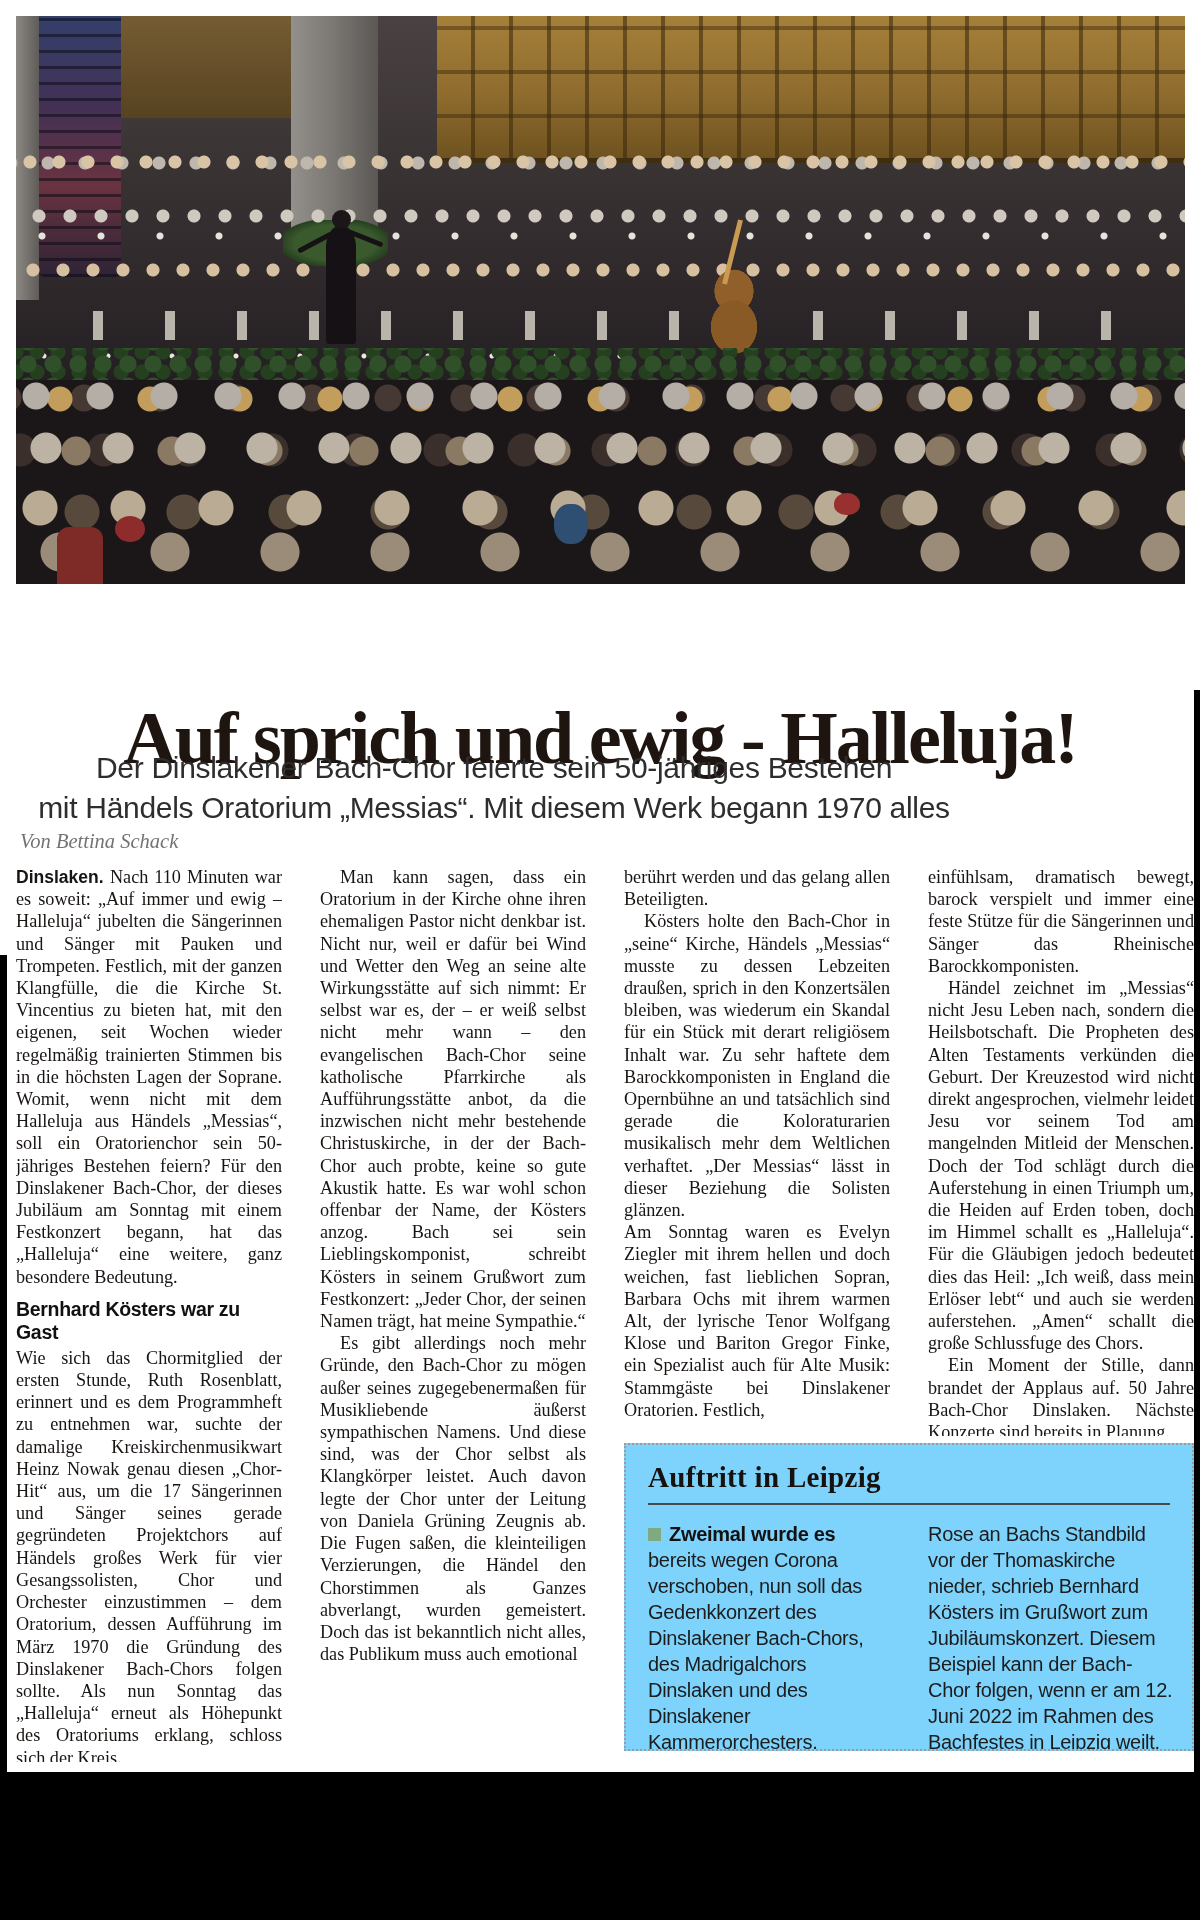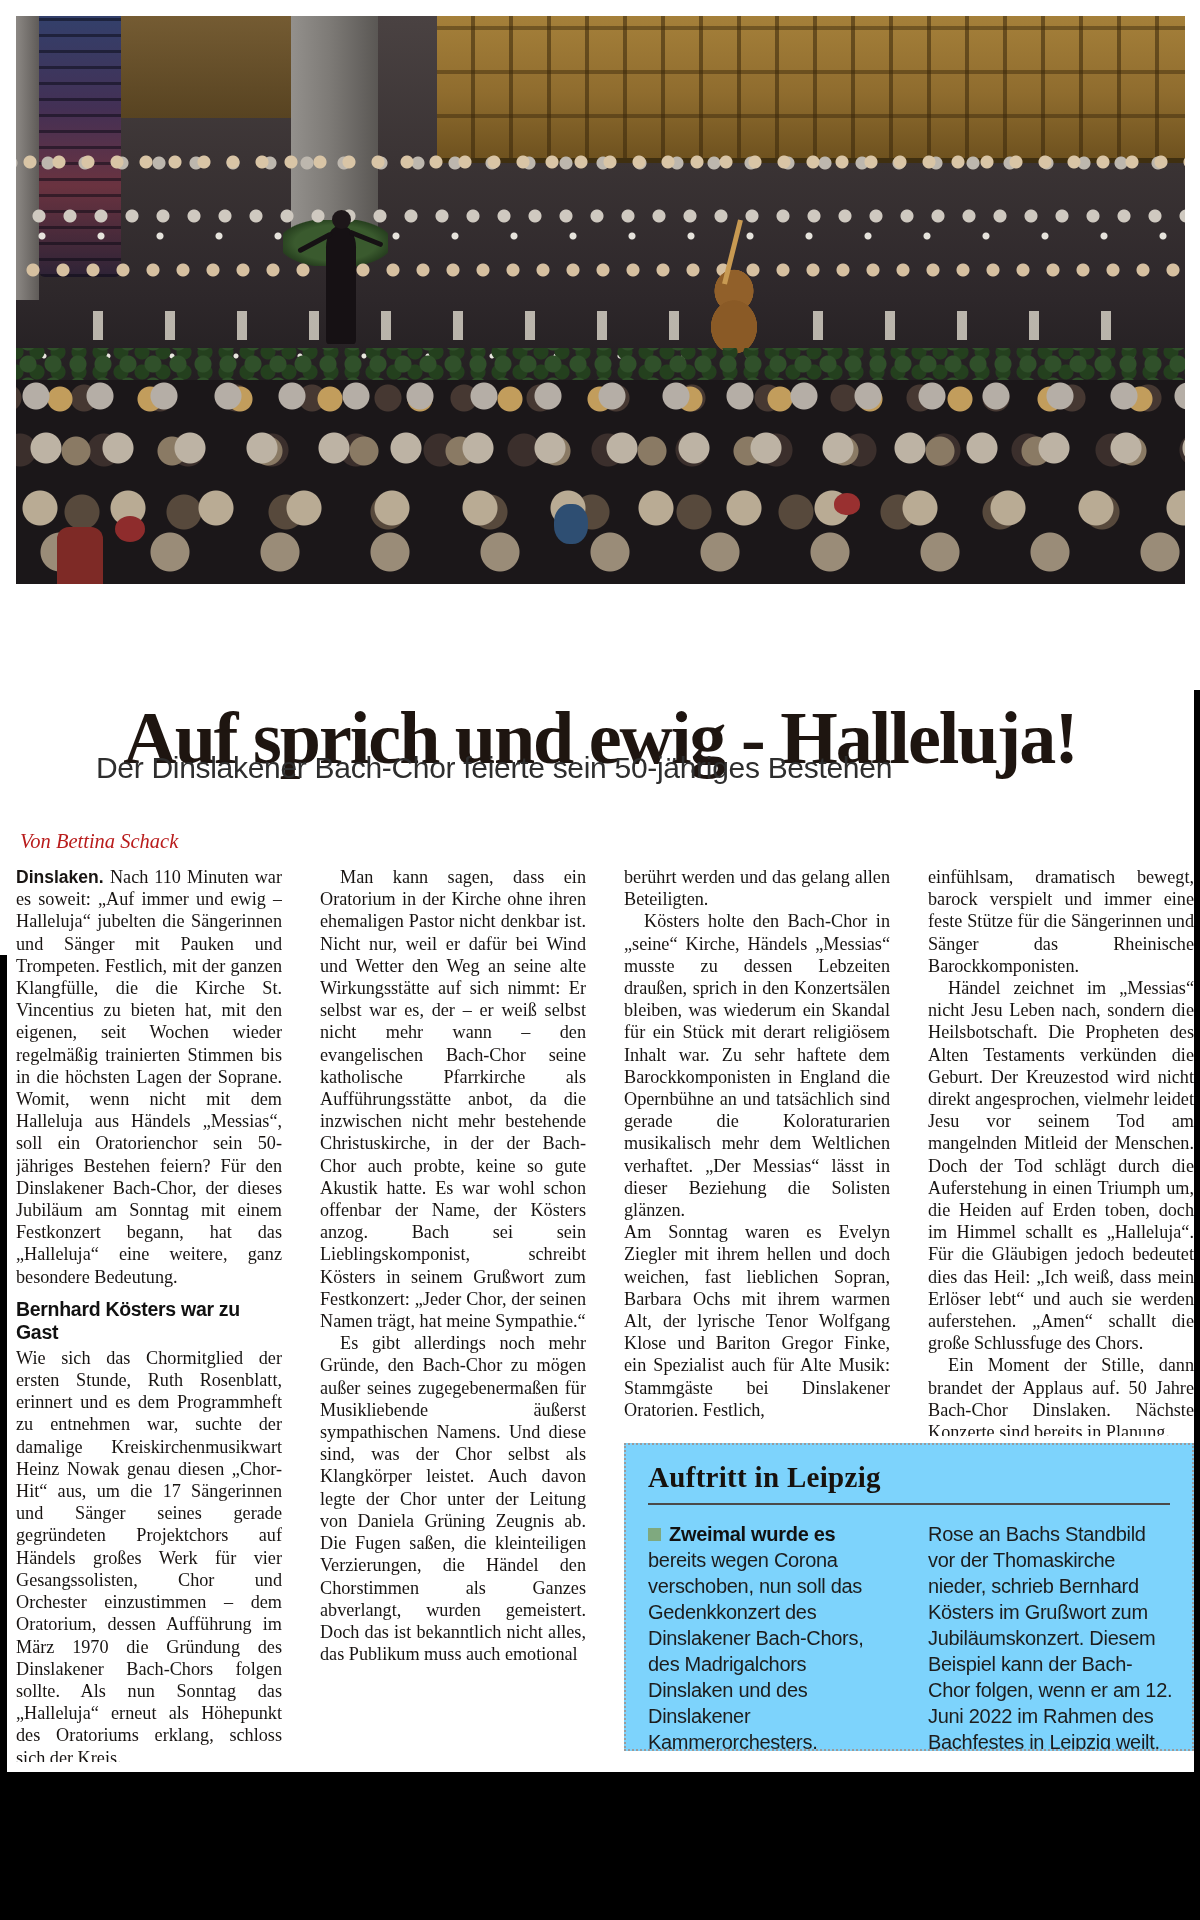--- a/index.html
+++ b/index.html
@@ -133,21 +133,21 @@
     font-size:74px;line-height:104px;letter-spacing:-2px;color:#1e1510;
   }
   .subhead{
     position:absolute;top:748px;left:0;width:988px;text-align:center;
     font-family:"Liberation Sans", sans-serif;
     font-size:30px;line-height:40px;color:#2e2e2e;font-weight:normal;letter-spacing:-0.3px;
   }
   .byline{
     position:absolute;top:830px;left:20px;
     font-family:"Liberation Serif", serif;font-style:italic;
-    font-size:20.5px;color:#b91c1c;
+    font-size:20.5px;color:#737373;
   }
 
   
   .article{position:absolute;top:866px;left:16px;width:1178px;height:896px;}
   .cols{display:flex;gap:38px;}
   .col{width:266px;flex:0 0 266px;height:896px;overflow:hidden;}
   .col:nth-child(3),.col:nth-child(4){height:570px;}
   .para{
     margin:0;font-size:18.2px;line-height:22.2px;
     text-align:justify;color:#181412;
@@ -207,20 +207,21 @@
     <div class="ph-red-cap1"></div>
     <div class="ph-red-cap2"></div>
     <div class="ph-red-jacket"></div>
     <div class="ph-blue-jacket"></div>
   </div>
 
 
   <h1 class="headline">Auf sprich und ewig - Halleluja!</h1>
   <div class="subhead">
     <div>Der Dinslakener Bach-Chor feierte sein 50-jähriges Bestehen</div>
+    <div>mit Händels Oratorium „Messias“. Mit diesem Werk begann 1970 alles</div>
   </div>
   <div class="byline">Von Bettina Schack</div>
 
   <div class="article">
     <div class="cols" id="article-cols">
         <div class="col">
           <p class="para"><b class="dateline">Dinslaken. </b>Nach 110 Minuten war es soweit: „Auf immer und ewig – Halleluja“ jubelten die Sängerinnen und Sänger mit Pauken und Trompeten. Festlich, mit der ganzen Klangfülle, die die Kirche St. Vincentius zu bieten hat, mit den eigenen, seit Wochen wieder regelmäßig trainierten Stimmen bis in die höchsten Lagen der Soprane. Womit, wenn nicht mit dem Halleluja aus Händels „Messias“, soll ein Oratorienchor sein 50-jähriges Bestehen feiern? Für den Dinslakener Bach-Chor, der dieses Jubiläum am Sonntag mit einem Festkonzert begann, hat das „Halleluja“ eine weitere, ganz besondere Bedeutung.</p>
           <h3 class="section-subhead">Bernhard Kösters war zu Gast</h3>
           <p class="para">Wie sich das Chormitglied der ersten Stunde, Ruth Rosenblatt, erinnert und es dem Programmheft zu entnehmen war, suchte der damalige Kreiskirchenmusikwart Heinz Nowak genau diesen „Chor-Hit“ aus, um die 17 Sängerinnen und Sänger seines gerade gegründeten Projektchors auf Händels großes Werk für vier Gesangssolisten, Chor und Orchester einzustimmen – dem Oratorium, dessen Aufführung im März 1970 die Gründung des Dinslakener Bach-Chors folgen sollte. Als nun Sonntag das „Halleluja“ erneut als Höhepunkt des Oratoriums erklang, schloss sich der Kreis.</p>
         </div>

